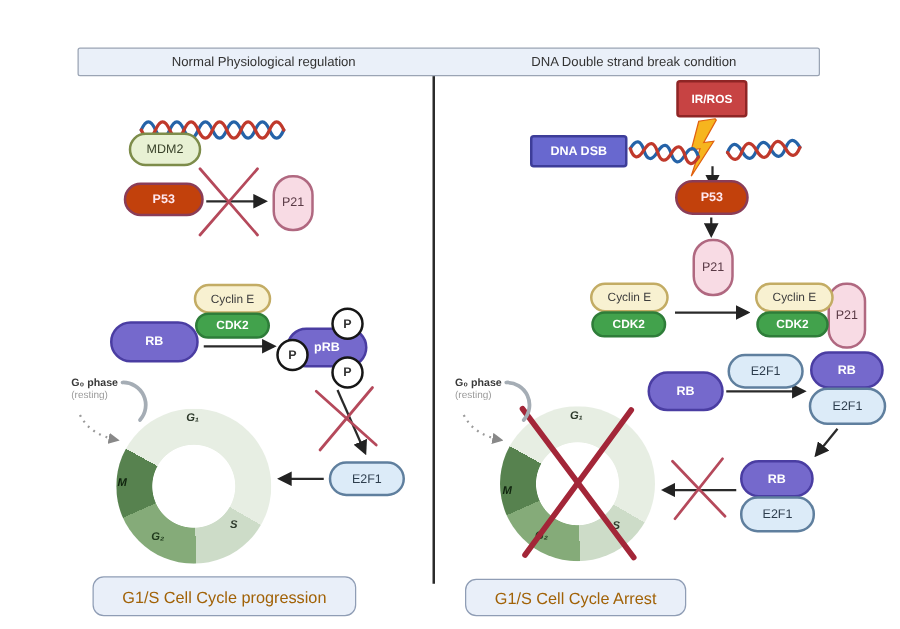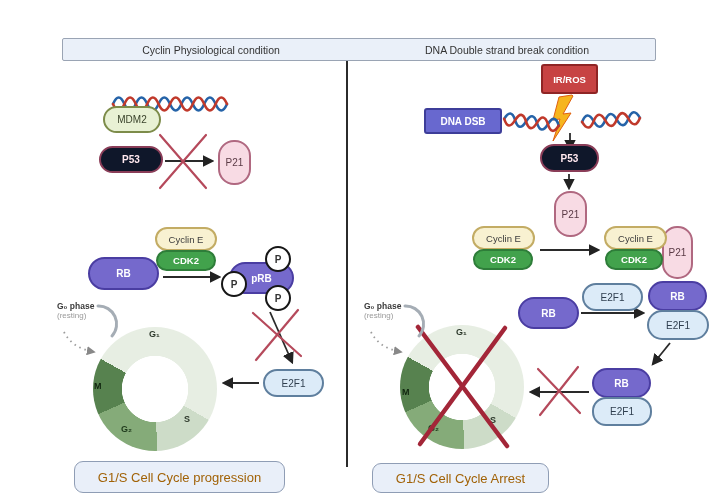--- a/index.html
+++ b/index.html
@@ -10,58 +10,58 @@
          text-decoration:underline;color:#111;z-index:6;}
   #header-bar{left:62px;top:38px;width:592px;height:21px;background:#eaf0f9;
               border:1px solid #9aa4b4;border-radius:2px;display:flex;z-index:6;}
   .header-cell{flex:1;display:flex;align-items:center;justify-content:center;
                font-size:10.5px;color:#333;}
   #divider{left:346px;top:59px;width:2px;height:408px;background:#2b2b2b;z-index:2;}
 
   .pill{display:flex;align-items:center;justify-content:center;text-align:center;
         box-sizing:border-box;z-index:5;font-size:10px;}
   .purple{background:#7569cc;border:2px solid #4a3da2;color:#fff;font-weight:bold;}
-  .maroon{background:#0f172a;border:2px solid #8a3d58;color:#ffe8ef;font-weight:bold;align-items:center;}
+  .maroon{background:#c2410c;border:2px solid #8a3d58;color:#ffe8ef;font-weight:bold;align-items:center;}
   .pink{background:#f8dbe4;border:2px solid #b06880;color:#5a3a45;}
   .lightgreen{background:#e8f1d4;border:2px solid #7d8c4a;color:#39422a;}
   .cream{background:#f8f1d1;border:2px solid #c3ac64;color:#3c3c3c;font-size:9.5px;}
   .green{background:#42a24c;border:2px solid #2e7d39;color:#fff;font-weight:bold;font-size:9.5px;}
   .blue{background:#dcebf8;border:2px solid #5f7f9e;color:#2e3e4e;}
   .redbox{background:#c74343;border:2px solid #8f2525;color:#fff;font-weight:bold;font-size:9.5px;}
   .bluebox{background:#6868cf;border:2px solid #3d3d99;color:#fff;font-weight:bold;font-size:10px;}
   .pcircle{width:26px;height:26px;border-radius:50%;background:#fff;border:2px solid #161616;
            display:flex;align-items:center;justify-content:center;font-size:10px;font-weight:bold;
            color:#333;box-sizing:border-box;z-index:5;}
 
   .donut{width:124px;height:124px;border-radius:50%;z-index:1;
     background:
       radial-gradient(closest-side,#ffffff 0 53%,transparent 54%),
       conic-gradient(from 0deg,
         #e7eee3 0deg 120deg,
         #cddcc8 120deg 178deg,
         #85ab79 178deg 246deg,
         #57824f 246deg 299deg,
         #e7eee3 299deg 360deg);}
-  .cycle-label{z-index:2;font-size:9px;font-weight:bold;color:#2e3a2c;}
+  .cycle-label{z-index:2;font-size:9px;font-weight:bold;color:#2e3a2c;font-style:italic;}
   .g0-block{z-index:2;line-height:9px;}
   .g0-phase{font-size:8.5px;font-weight:bold;color:#3a3a3a;}
   .g0-resting{font-size:8px;color:#9a9a9a;}
   .caption{background:#e9eff9;border:1.5px solid #8f9db5;border-radius:9px;
            display:flex;align-items:center;justify-content:center;font-size:13px;
            color:#a16207;z-index:6;}
   #overlay{left:0;top:0;z-index:3;}
 </style>
 </head>
 <body>
 
 <div id="canvas">
 
 
   <div id="header-bar" class="abs">
-    <div class="header-cell">Cyclin Physiological condition</div>
+    <div class="header-cell">Normal Physiological regulation</div>
     <div class="header-cell">DNA Double strand break condition</div>
   </div>
 
   <div id="divider" class="abs"></div>
 
   <svg id="overlay" class="abs" width="720" height="503" viewBox="0 0 720 503">
     <defs>
       <marker id="ah" viewBox="0 0 10 10" refX="8" refY="5" markerWidth="6.5" markerHeight="6.5" orient="auto-start-reverse">
         <path d="M0,0 L10,5 L0,10 z" fill="#222"></path>
       </marker>

